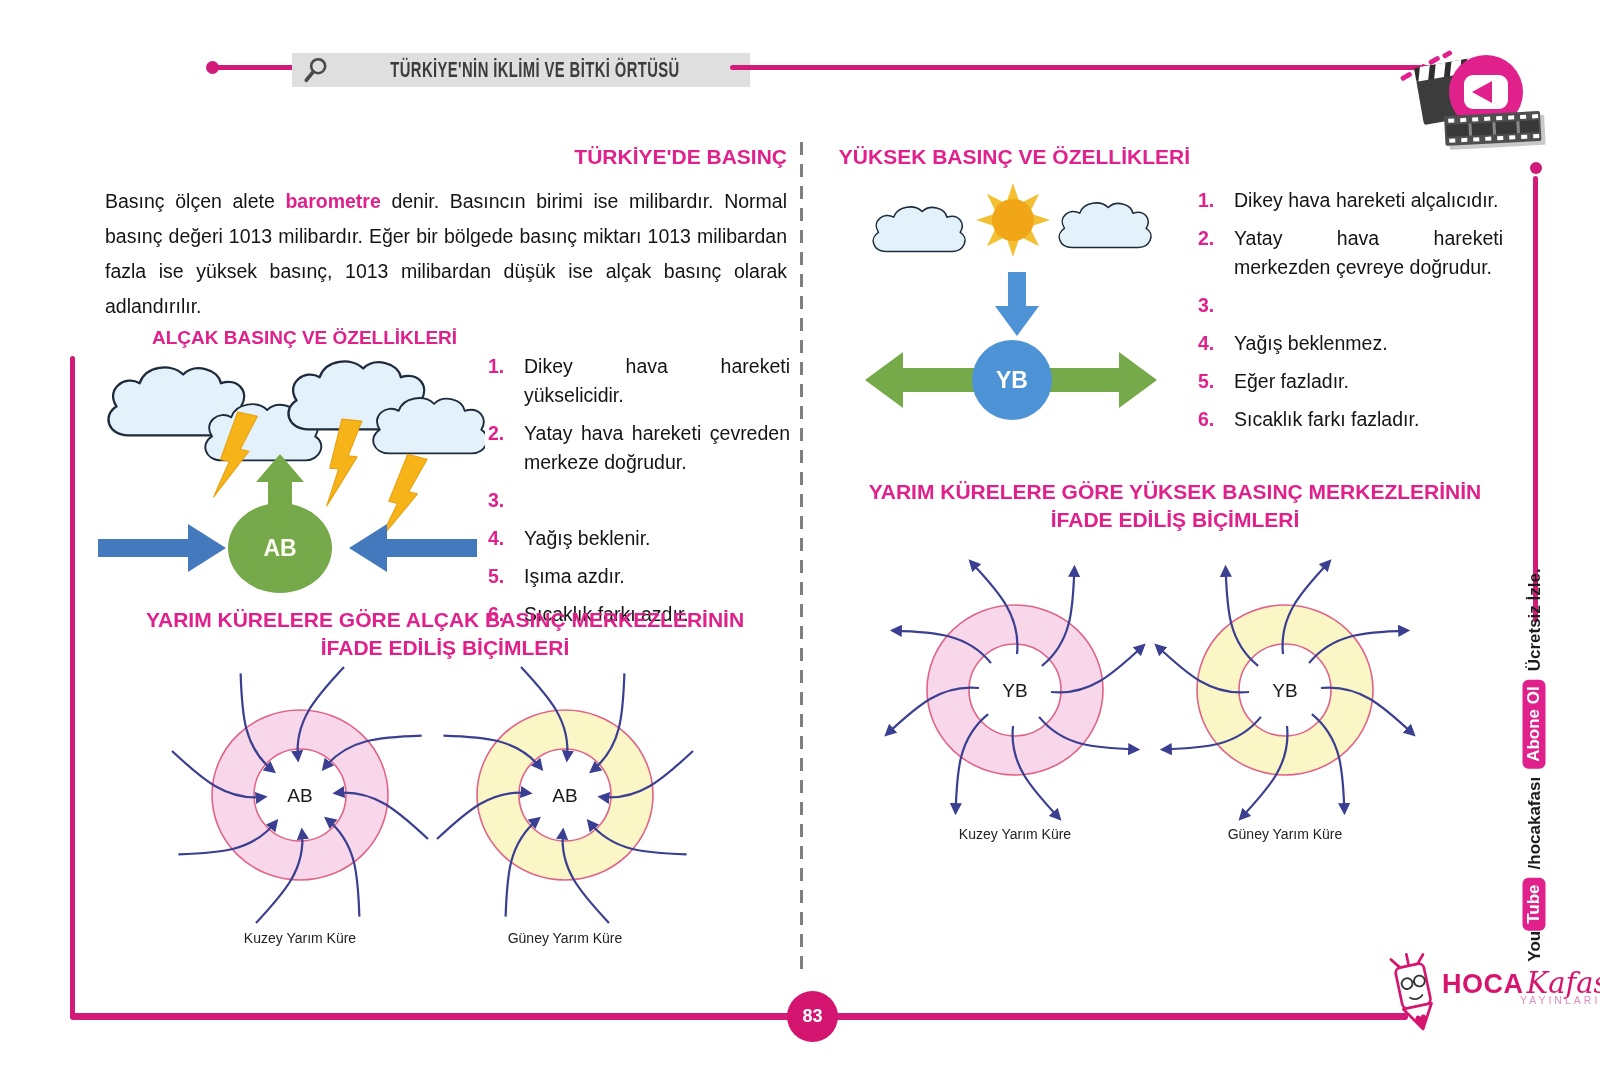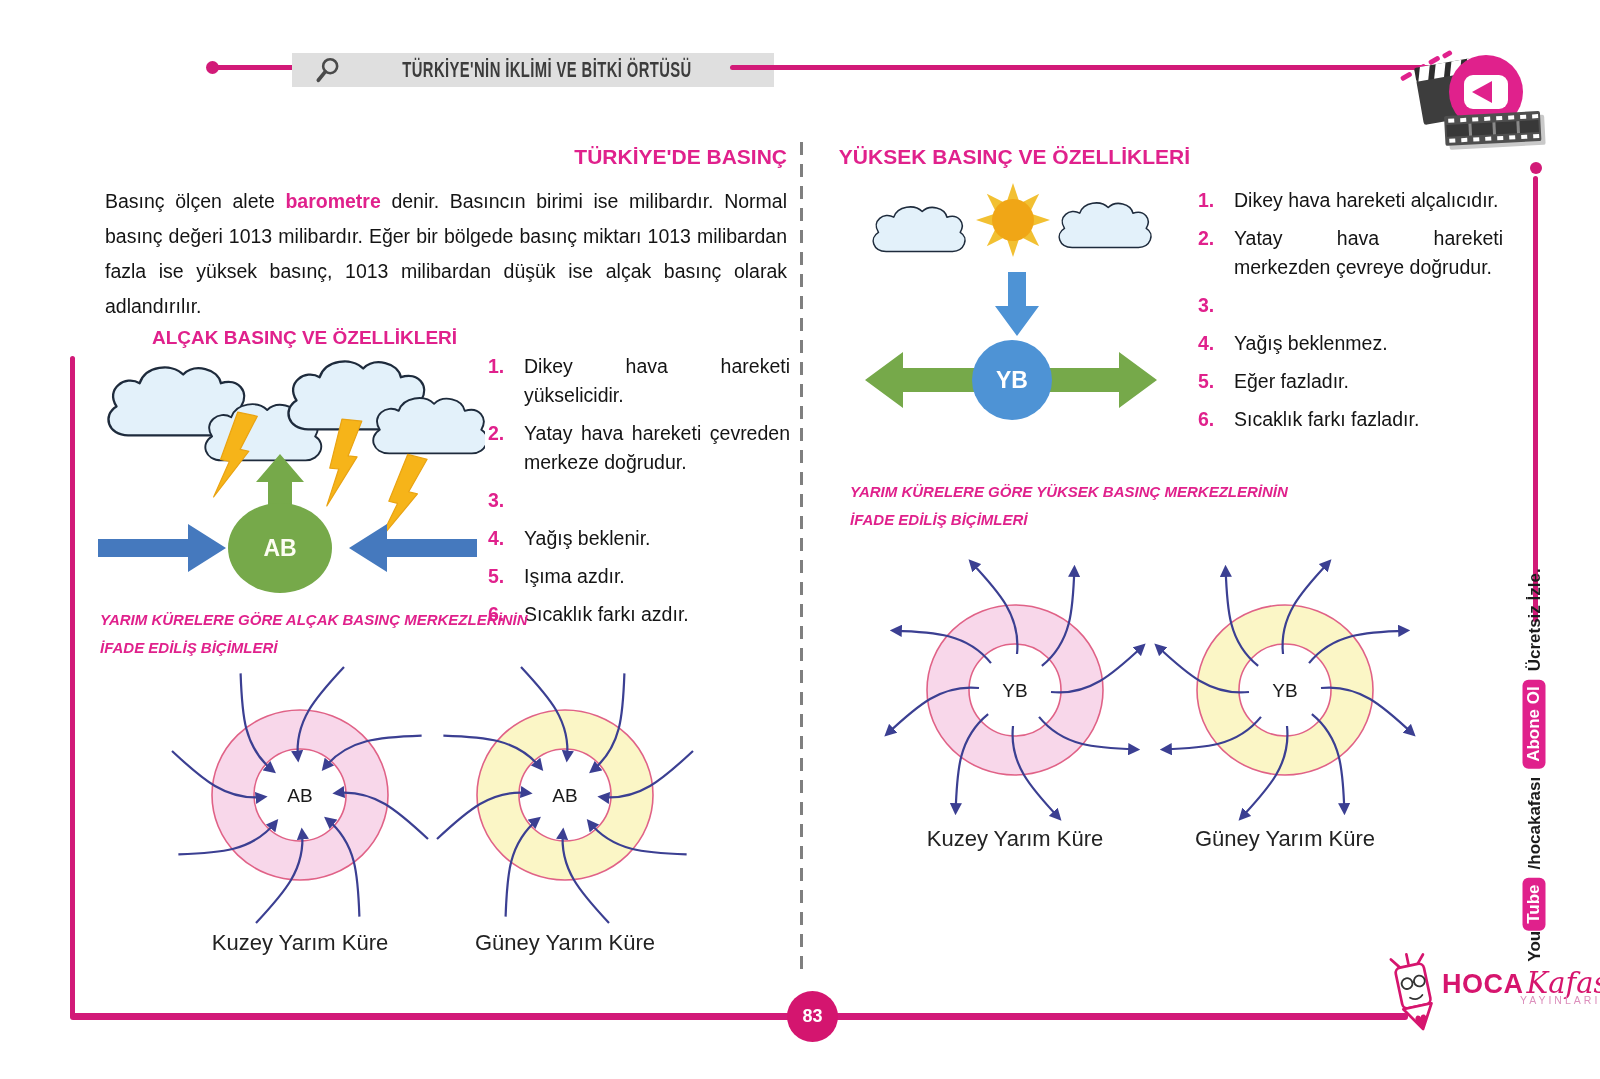--- a/index.html
+++ b/index.html
@@ -14,34 +14,34 @@
     --donut-stroke:#E06287;
     --ink:#141414;
   }
   html,body{margin:0;padding:0;background:#fff;}
   .page{position:relative;width:1600px;height:1079px;background:#fff;overflow:hidden;
         font-family:"Liberation Sans", sans-serif;color:var(--ink);}
   .abs{position:absolute;}
   .accent{color:var(--accent);}
   .bold{font-weight:bold;}
   
-  .hdr-bar{background:#DFDFDF;display:flex;align-items:center;padding:0 22px;}
+  .hdr-bar{background:#DFDFDF;display:flex;align-items:center;padding:0 10px;}
   .hdr-title{flex:1;text-align:center;font-weight:bold;font-size:19px;color:#3C3C3C;
              transform:scale(.78,1.18);white-space:nowrap;letter-spacing:.5px;}
   .pink-line{background:var(--frame);border-radius:3px;}
   .dot{background:var(--frame);border-radius:50%;}
   
   .col-title{font-size:21px;font-weight:bold;color:var(--accent);text-align:right;}
   .intro{font-size:19.5px;line-height:35px;text-align:justify;}
   .sec-heading{font-size:19px;font-weight:bold;color:var(--accent);margin-left:44px;}
-  .hemi-heading{font-size:15px;font-weight:bold;color:var(--accent);line-height:28px;font-style:italic;}
+  .hemi-heading{font-size:21px;font-weight:bold;color:var(--accent);text-align:center;line-height:28px;}
   .feat-item{display:flex;margin-bottom:9px;}
   .feat-num{width:36px;flex:0 0 36px;color:var(--accent);font-weight:bold;font-size:19.5px;line-height:29px;}
   .feat-text{flex:1;font-size:19.5px;line-height:29px;text-align:justify;}
-  .donut-label{font-size:22px;color:#222;text-align:center;}
+  .donut-label{font-size:14px;color:#222;text-align:center;}
   .divider{width:3px;background-image:repeating-linear-gradient(#7f7f7f 0 13px,transparent 13px 22px);}
   
   .yt-strip{display:flex;align-items:center;gap:8px;white-space:nowrap;
             font-size:17px;font-weight:bold;color:#1c1c1c;}
   .yt-badge{background:var(--accent);color:#fff;border-radius:6px;padding:1px 7px 2px;}
   .pgnum{background:#D4156F;color:#fff;font-weight:bold;font-size:18px;
          border-radius:50%;display:flex;align-items:center;justify-content:center;}
   
   .logo-wrap{display:flex;align-items:flex-start;}
   .logo-hoca{font-size:27px;font-weight:800;color:#D6156E;letter-spacing:.5px;}

